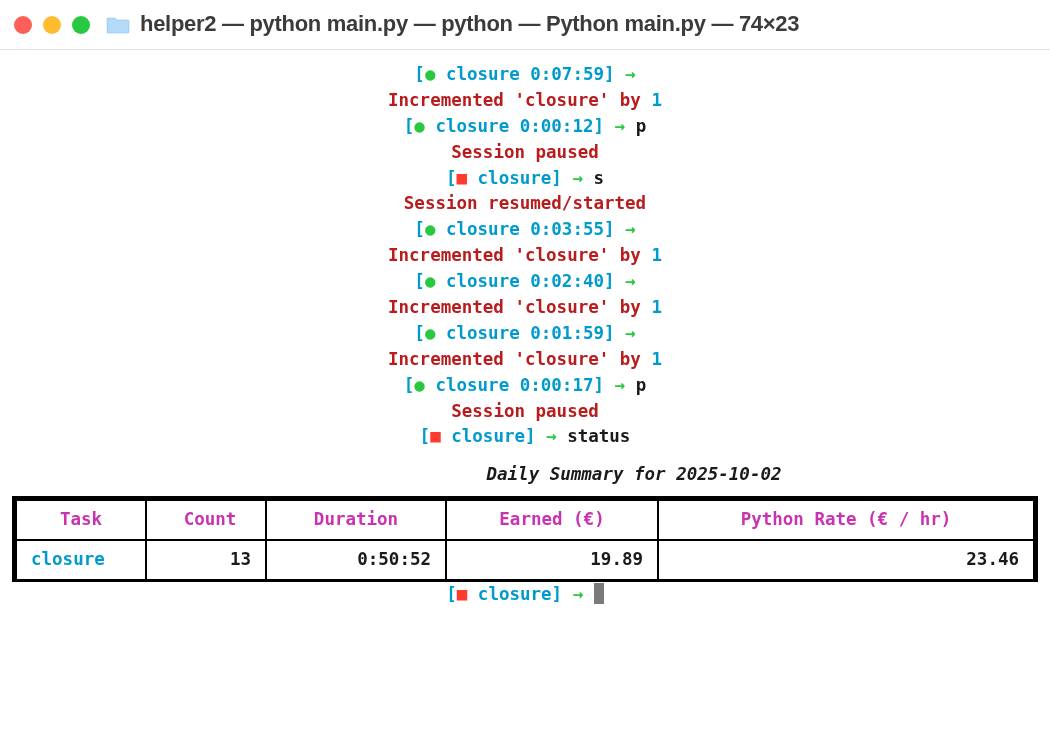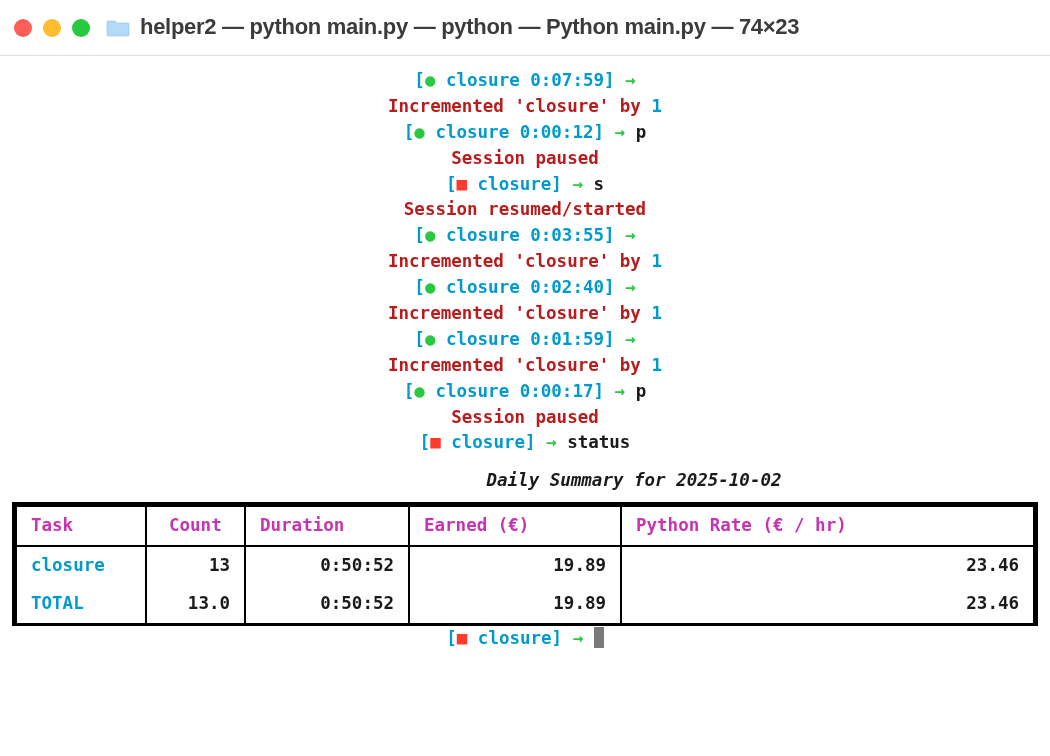--- a/index.html
+++ b/index.html
@@ -9,21 +9,21 @@
       line-height: 1.48;
       background: #fff;
       color: #000;
       width: 1050px;
       height: 756px;
       overflow: hidden;
     }
     .titlebar {
       display: flex;
       align-items: center;
-      height: 56px;
+      height: 50px;
       padding: 0 14px;
       background: #fff;
       border-bottom: 1px solid #e0e0e0;
       gap: 10px;
     }
     .traffic-lights { display: flex; gap: 11px; align-items: center; }
     .tl { width: 18px; height: 18px; border-radius: 50%; }
     .tl-close { background: #ff5f57; }
     .tl-min   { background: #febc2e; }
     .tl-max   { background: #28c840; }
@@ -58,25 +58,25 @@
       border-collapse: collapse;
       width: 100%;
     }
     th, td {
       border: 2px solid #000;
       padding: 6px 14px;
       text-align: left;
       font-weight: 600;
       font-size: 17.5px;
     }
-    th { color: #c833b0; font-weight: 700; }
+    th { color: #c833b0; font-weight: 700; text-align: center; }
     .num { text-align: right; }
     .task-col { width: 130px; }
-    .count-col { width: 99px; padding-left: 22px; }
-    .dur-col { width: 164px; }
+    .count-col { width: 120px; padding-left: 22px; }
+    .dur-col { width: 180px; }
     .earn-col { width: 212px; }
     tbody td { border-top: none; border-bottom: none; }
     tbody tr:first-child td { border-top: 2px solid #000; }
     .cursor {
       display: inline-block;
       width: 10px;
       height: 21px;
       background: #7a7a7a;
       vertical-align: text-bottom;
     }
@@ -114,24 +114,17 @@
       </tr>
     </thead>
     <tbody id="summary-body">
         <tr>
           <td class="blue task-col">closure</td>
           <td class="black count-col num">13</td>
           <td class="black dur-col num">0:50:52</td>
           <td class="black earn-col num">19.89</td>
           <td class="black num">23.46</td>
         </tr>
-        <tr>
-          <td class="blue bold task-col">TOTAL</td>
-          <td class="black bold count-col num">13.0</td>
-          <td class="black bold dur-col num">0:50:52</td>
-          <td class="black bold earn-col num">19.89</td>
-          <td class="black bold num">23.46</td>
-        </tr>
       </tbody>
   </table>
 </div>
 
 <div class="term" style="padding-top:0;"><span class="blue bold">[</span><span class="red-sq">■</span><span class="blue bold"> </span><span class="blue bold">closure</span><span class="blue bold">]</span> <span class="arrow">→</span> <span class="cursor"></span></div>
 
 </body></html>

